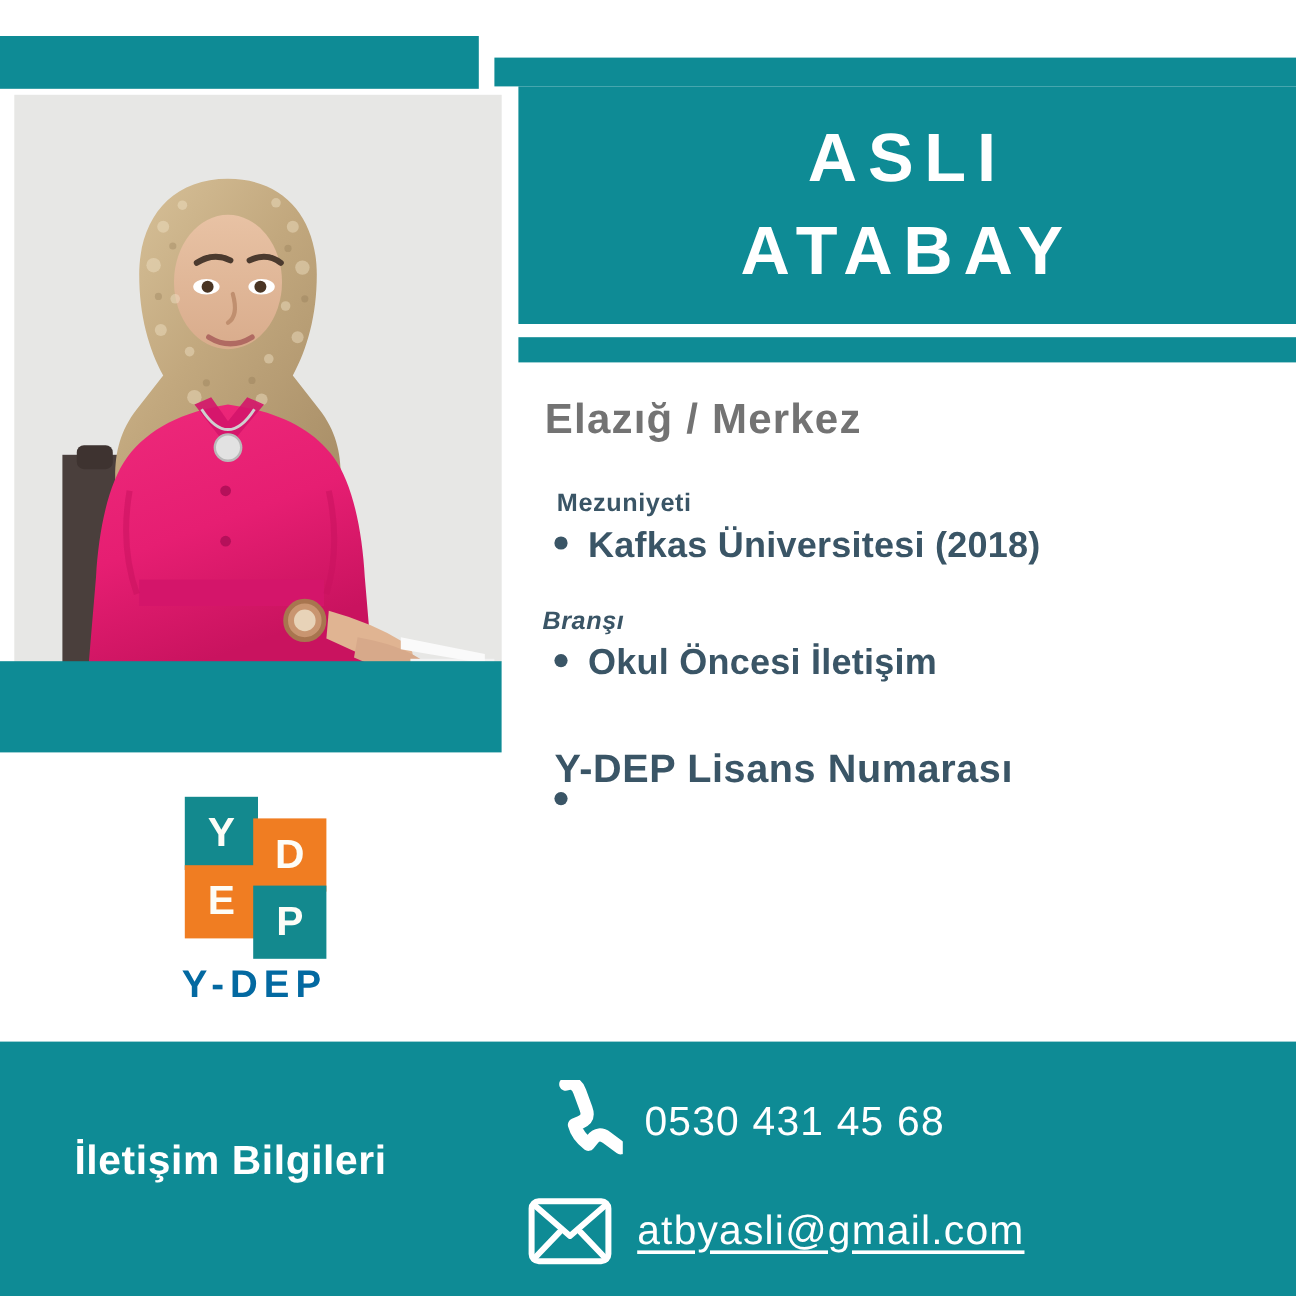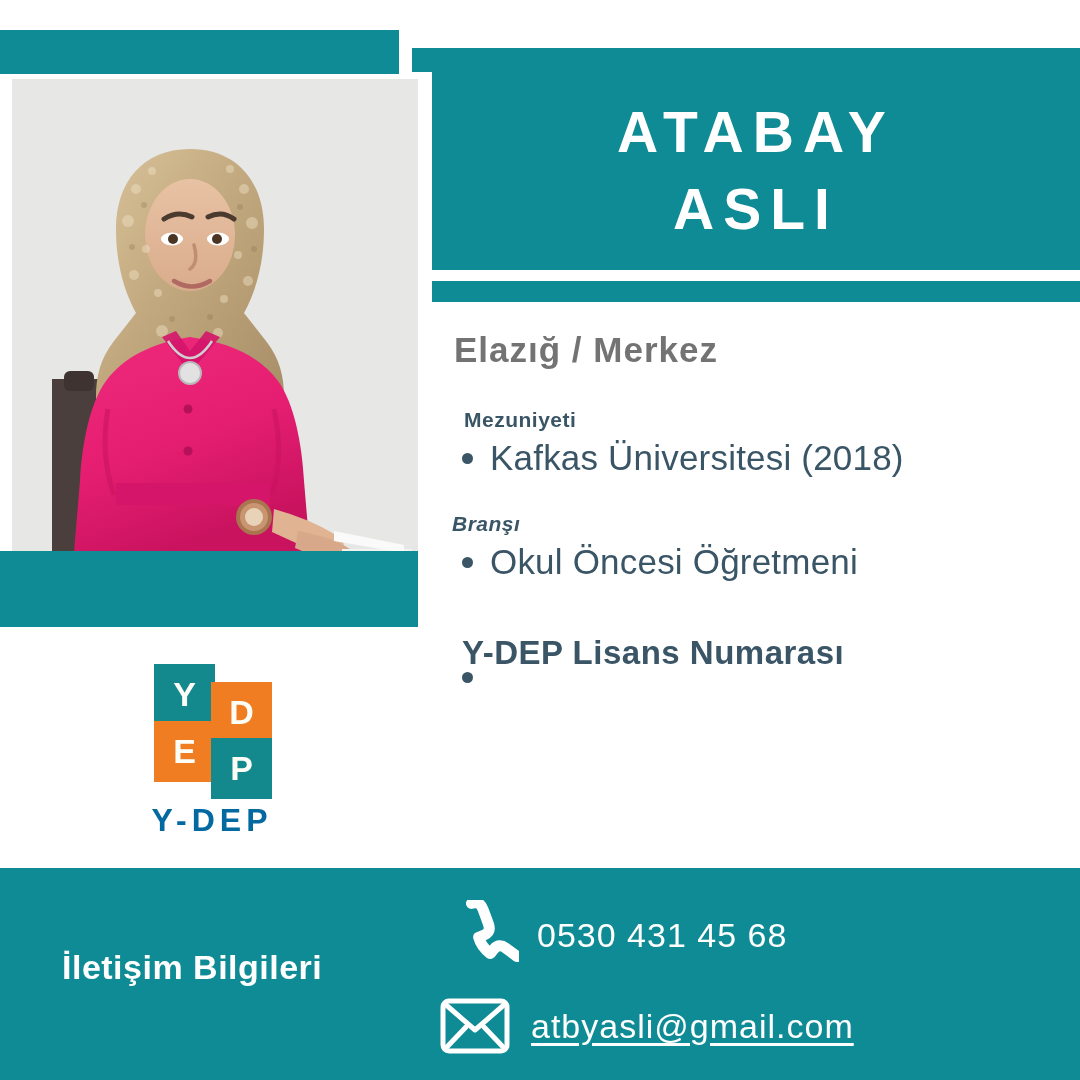--- a/index.html
+++ b/index.html
@@ -174,22 +174,22 @@
     height: 11px;
     border-radius: 50%;
     background: #3A5566;
     flex: 0 0 auto;
     margin-right: 17px;
     position: relative;
     top: -6px;
   }
   .bullet-row .txt {
     color: #3A5566;
-    font-size: 35px;
-    font-weight: 400;
+    font-size: 30px;
+    font-weight: 700;
     letter-spacing: 0.2px;
   }
   .gap-lg { height: 18px; }
 
   
   .footer {
     position: absolute;
     left: 0;
     top: 868px;
     width: 1080px;
@@ -234,22 +234,22 @@
 </head>
 <body>
 
 <div class="card">
 
   <div class="top-left-band"></div>
 
   <div class="header-step"></div>
 
   <div class="header-main">
+    <div class="name-line">ASLI</div>
     <div class="name-line">ATABAY</div>
-    <div class="name-line">ASLI</div>
   </div>
 
   <div class="header-underbar"></div>
 
   <div class="photo-frame">
     <svg class="photo-svg" viewBox="0 0 406 473" preserveAspectRatio="xMidYMid slice">
       <defs>
         <linearGradient id="scarfG" x1="0" y1="0" x2="1" y2="1">
           <stop offset="0%" stop-color="#D9C39B"></stop>
           <stop offset="45%" stop-color="#C2A87E"></stop>
@@ -378,21 +378,21 @@
 
     <div class="sec-title">Mezuniyeti</div>
     <div class="bullet-row">
       <span class="dot"></span>
       <span class="txt">Kafkas  Üniversitesi (2018)</span>
     </div>
 
     <div class="sec-title flush">Branşı</div>
     <div class="bullet-row">
       <span class="dot"></span>
-      <span class="txt">Okul Öncesi Öğretmeni</span>
+      <span class="txt">Okul Öncesi İletişim</span>
     </div>
 
     <div class="gap-lg"></div>
 
     <div class="sec-title big">Y-DEP Lisans Numarası</div>
     <div class="bullet-row">
       <span class="dot"></span>
     </div>
   </div>
 

